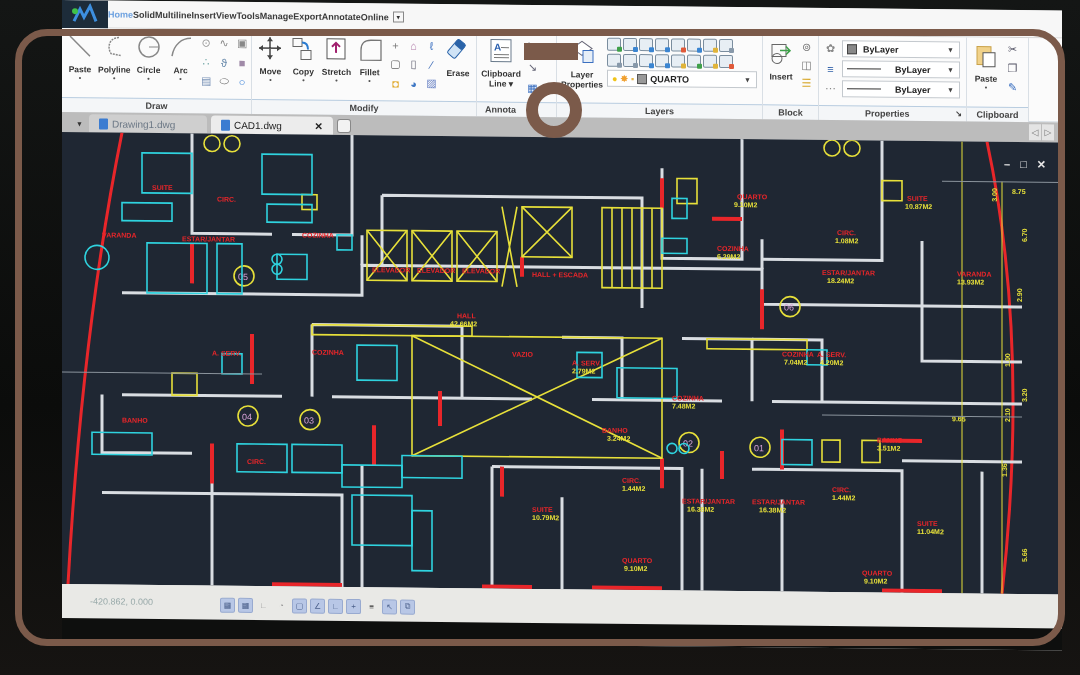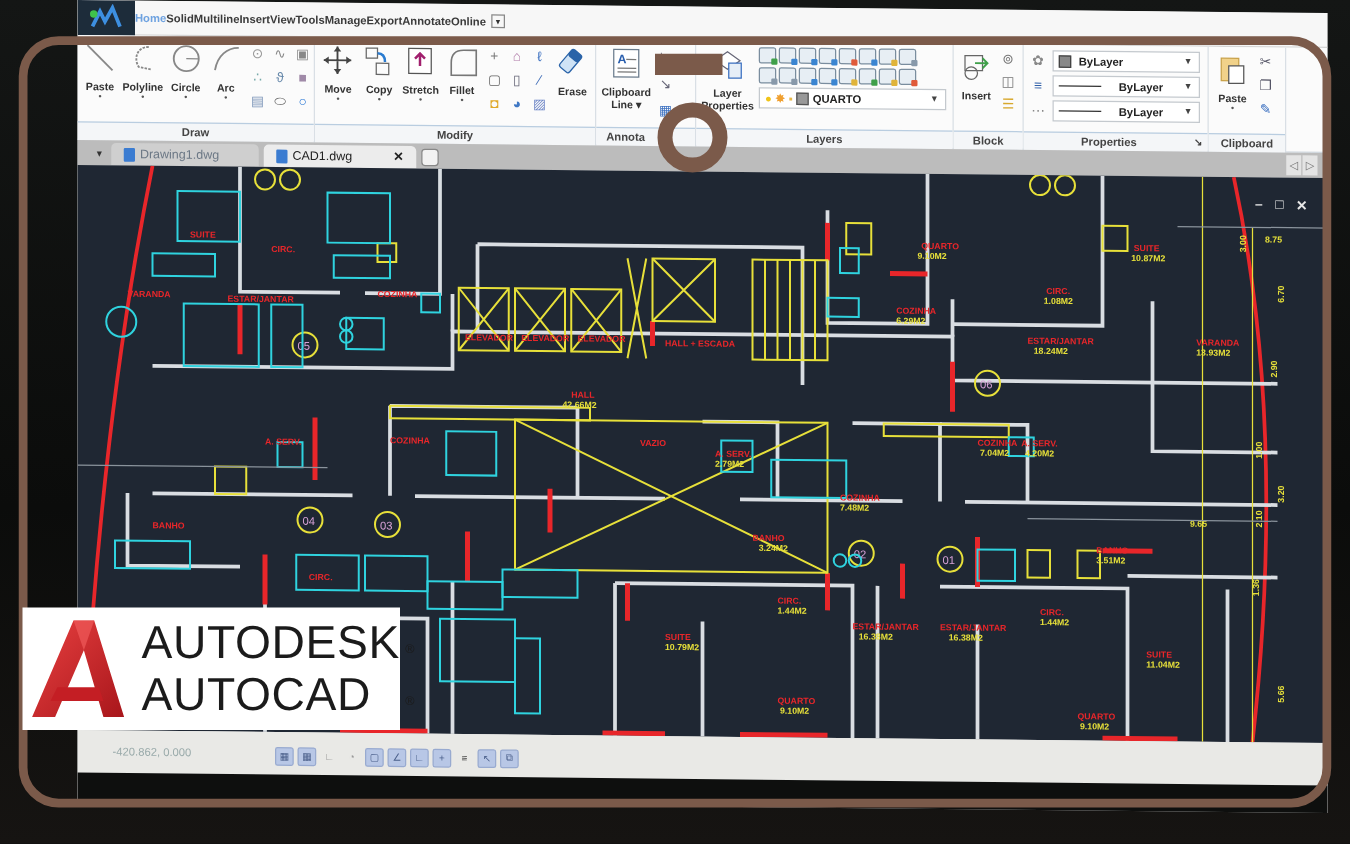--- a/index.html
+++ b/index.html
@@ -574,30 +574,13 @@
         <span class="sbi">⧉</span>
       </div>
     </div>
     <div class="below"></div>
   </div>
 
   <div class="frame"></div>
   <div class="frame-notch"></div>
   <div class="frame-ring"></div>
 
-  <div class="logo-card">
-    <svg viewBox="0 0 86 92">
-      <defs>
-        <linearGradient id="ga" x1="0" y1="0" x2="1" y2="1">
-          <stop offset="0" stop-color="#e84040"></stop>
-          <stop offset="1" stop-color="#a8161b"></stop>
-        </linearGradient>
-      </defs>
-      <path d="M4 88 L40 4 L58 4 L84 88 L66 88 L49 30 L24 88 Z" fill="url(#ga)"></path>
-      <path d="M26 62 L62 62 L66 74 L20 74 Z" fill="#c41e24"></path>
-      <path d="M40 4 L58 4 L49 30 Z" fill="#f05a5a" opacity="0.7"></path>
-    </svg>
-    <div class="logo-text">
-      <span class="logo-line"><span>AUTODESK</span><sup>®</sup></span>
-      <span class="logo-line"><span>AUTOCAD</span><sup>®</sup></span>
-    </div>
-  </div>
 </div>
 
 </body></html>

